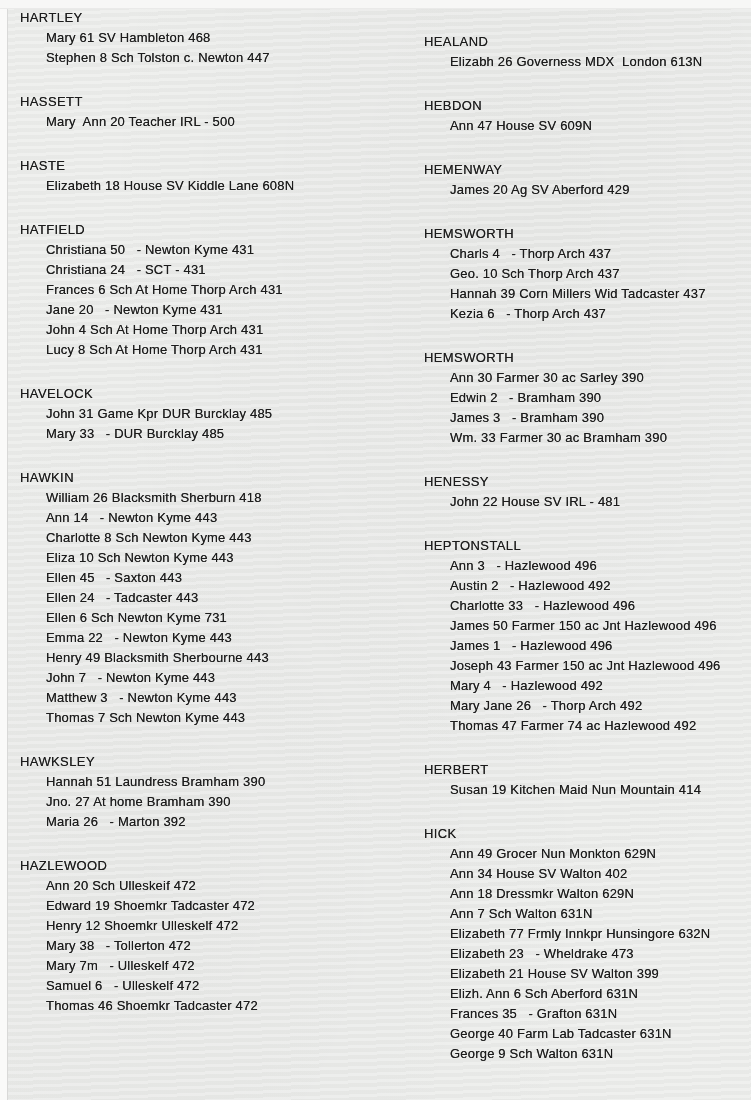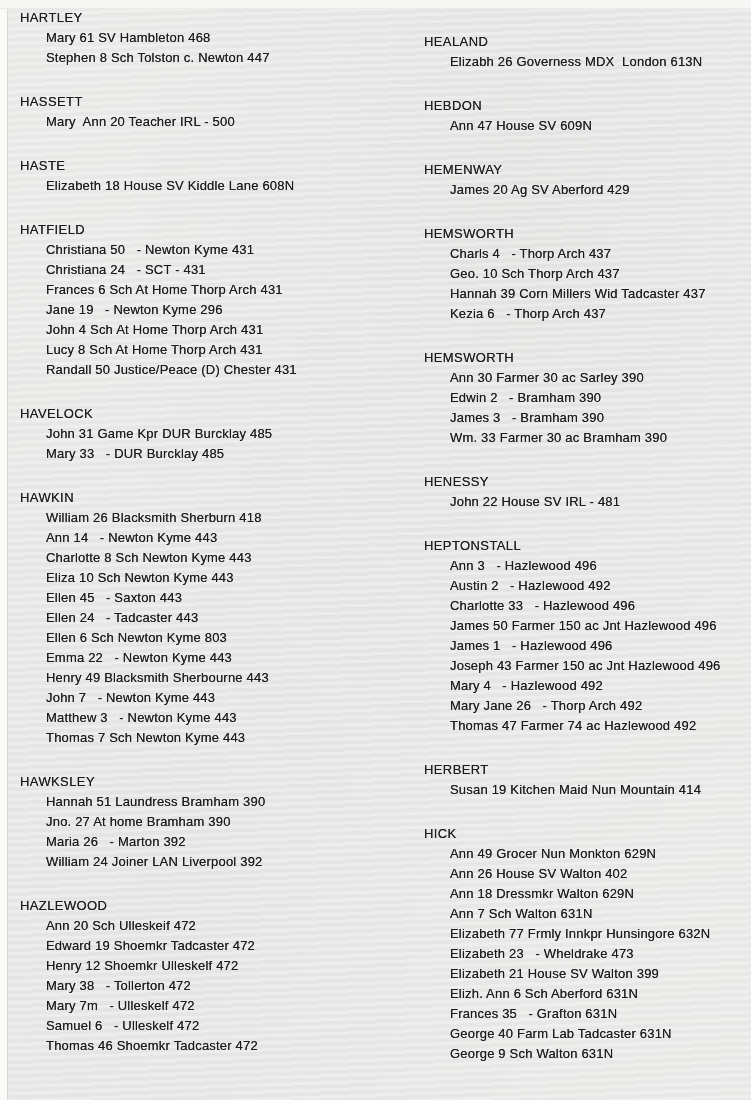--- a/index.html
+++ b/index.html
@@ -79,51 +79,49 @@
       </div>
       <div class="group">
         <div class="surname">HASTE</div>
         <div class="entry">Elizabeth 18 House SV Kiddle Lane 608N</div>
       </div>
       <div class="group">
         <div class="surname">HATFIELD</div>
         <div class="entry">Christiana 50   - Newton Kyme 431</div>
         <div class="entry">Christiana 24   - SCT - 431</div>
         <div class="entry">Frances 6 Sch At Home Thorp Arch 431</div>
-        <div class="entry">Jane 19   - Newton Kyme 296</div>
+        <div class="entry">Jane 20   - Newton Kyme 431</div>
         <div class="entry">John 4 Sch At Home Thorp Arch 431</div>
         <div class="entry">Lucy 8 Sch At Home Thorp Arch 431</div>
-        <div class="entry">Randall 50 Justice/Peace (D) Chester 431</div>
       </div>
       <div class="group">
         <div class="surname">HAVELOCK</div>
         <div class="entry">John 31 Game Kpr DUR Burcklay 485</div>
         <div class="entry">Mary 33   - DUR Burcklay 485</div>
       </div>
       <div class="group">
         <div class="surname">HAWKIN</div>
         <div class="entry">William 26 Blacksmith Sherburn 418</div>
         <div class="entry">Ann 14   - Newton Kyme 443</div>
         <div class="entry">Charlotte 8 Sch Newton Kyme 443</div>
         <div class="entry">Eliza 10 Sch Newton Kyme 443</div>
         <div class="entry">Ellen 45   - Saxton 443</div>
         <div class="entry">Ellen 24   - Tadcaster 443</div>
-        <div class="entry">Ellen 6 Sch Newton Kyme 803</div>
+        <div class="entry">Ellen 6 Sch Newton Kyme 731</div>
         <div class="entry">Emma 22   - Newton Kyme 443</div>
         <div class="entry">Henry 49 Blacksmith Sherbourne 443</div>
         <div class="entry">John 7   - Newton Kyme 443</div>
         <div class="entry">Matthew 3   - Newton Kyme 443</div>
         <div class="entry">Thomas 7 Sch Newton Kyme 443</div>
       </div>
       <div class="group">
         <div class="surname">HAWKSLEY</div>
         <div class="entry">Hannah 51 Laundress Bramham 390</div>
         <div class="entry">Jno. 27 At home Bramham 390</div>
         <div class="entry">Maria 26   - Marton 392</div>
-        <div class="entry">William 24 Joiner LAN Liverpool 392</div>
       </div>
       <div class="group">
         <div class="surname">HAZLEWOOD</div>
         <div class="entry">Ann 20 Sch Ulleskeif 472</div>
         <div class="entry">Edward 19 Shoemkr Tadcaster 472</div>
         <div class="entry">Henry 12 Shoemkr Ulleskelf 472</div>
         <div class="entry">Mary 38   - Tollerton 472</div>
         <div class="entry">Mary 7m   - Ulleskelf 472</div>
         <div class="entry">Samuel 6   - Ulleskelf 472</div>
         <div class="entry">Thomas 46 Shoemkr Tadcaster 472</div>
@@ -172,21 +170,21 @@
         <div class="entry">Mary Jane 26   - Thorp Arch 492</div>
         <div class="entry">Thomas 47 Farmer 74 ac Hazlewood 492</div>
       </div>
       <div class="group">
         <div class="surname">HERBERT</div>
         <div class="entry">Susan 19 Kitchen Maid Nun Mountain 414</div>
       </div>
       <div class="group">
         <div class="surname">HICK</div>
         <div class="entry">Ann 49 Grocer Nun Monkton 629N</div>
-        <div class="entry">Ann 26 House SV Walton 402</div>
+        <div class="entry">Ann 34 House SV Walton 402</div>
         <div class="entry">Ann 18 Dressmkr Walton 629N</div>
         <div class="entry">Ann 7 Sch Walton 631N</div>
         <div class="entry">Elizabeth 77 Frmly Innkpr Hunsingore 632N</div>
         <div class="entry">Elizabeth 23   - Wheldrake 473</div>
         <div class="entry">Elizabeth 21 House SV Walton 399</div>
         <div class="entry">Elizh. Ann 6 Sch Aberford 631N</div>
         <div class="entry">Frances 35   - Grafton 631N</div>
         <div class="entry">George 40 Farm Lab Tadcaster 631N</div>
         <div class="entry">George 9 Sch Walton 631N</div>
       </div>

